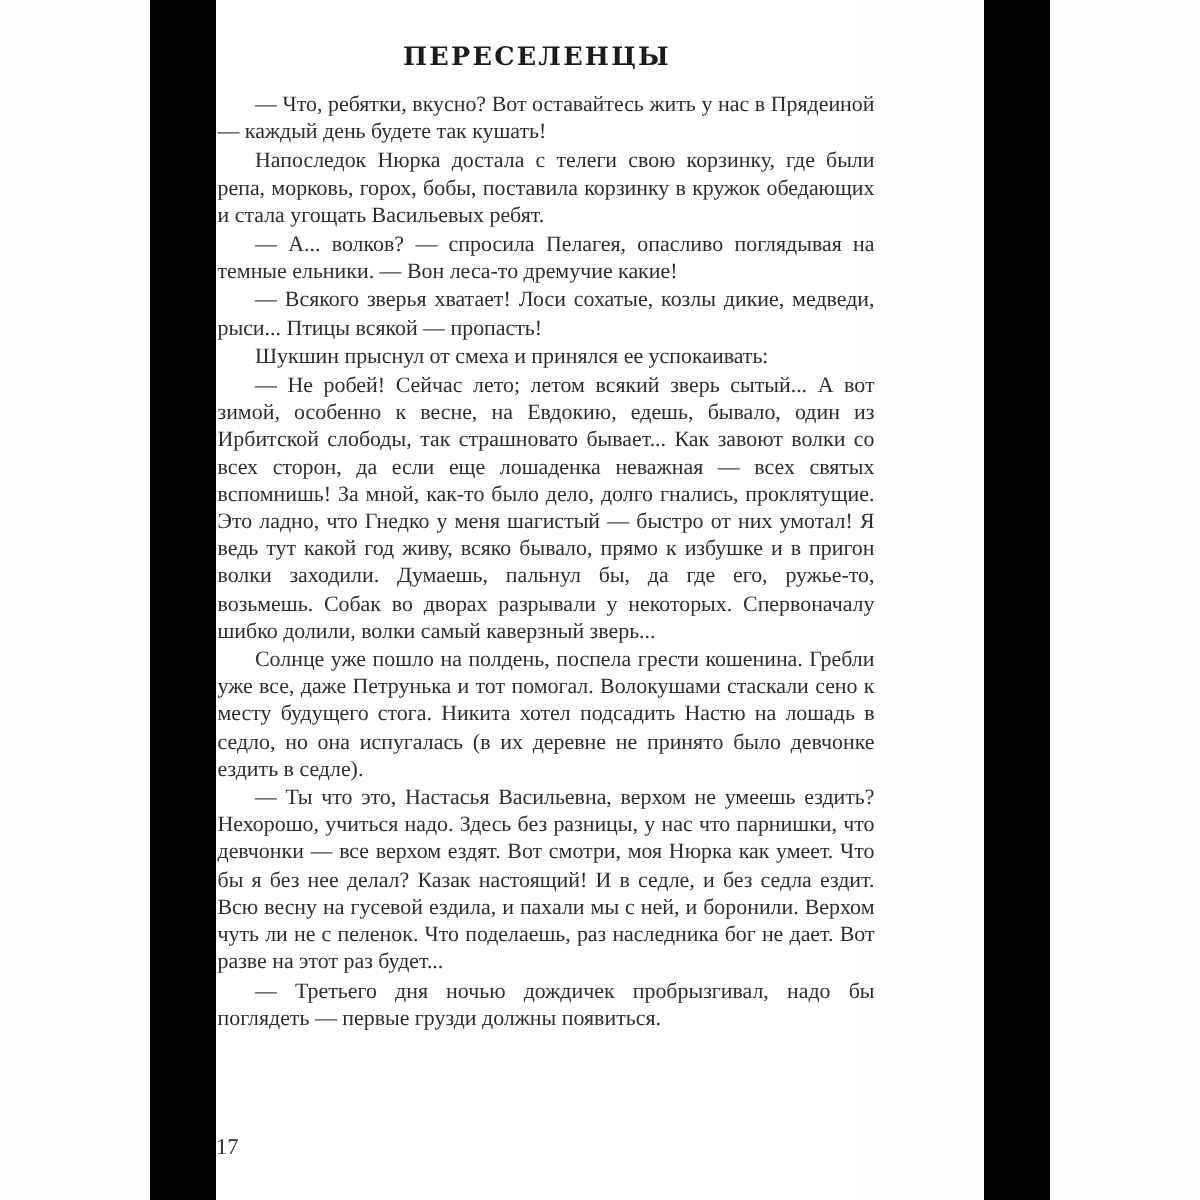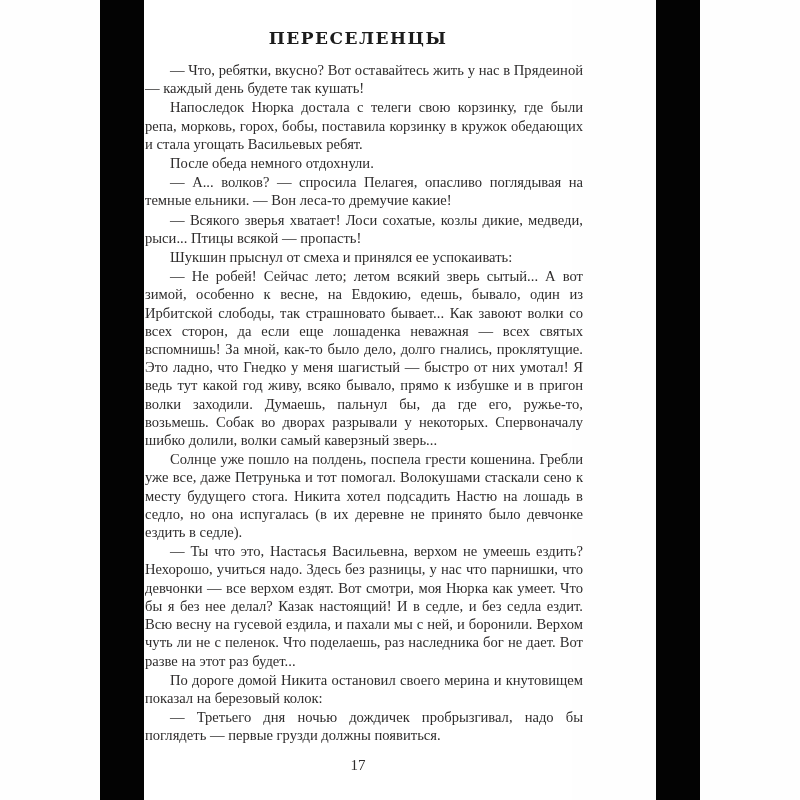--- a/index.html
+++ b/index.html
@@ -55,45 +55,42 @@
   .text-block p {
     margin: 1px;
     padding: 0;
     text-indent: 25px;
   }
   .page-number {
     position: absolute;
     left: 0;
     right: 0;
     bottom: 26px;
-    text-align: center;
     font-size: 15px;
     color: #2e2c2c;
     margin-top: 18px;
   }
 </style>
 </head>
 <body>
 
 <div class="stage">
   <div class="scan-strip left"></div>
   <div class="scan-strip right"></div>
 
   <div class="book-page">
     <h1 class="chapter-title">ПЕРЕСЕЛЕНЦЫ</h1>
 
     <div class="text-block">
         <p>— Что, ребятки, вкусно? Вот оставайтесь жить у нас в Прядеиной — каждый день будете так кушать!</p>
         <p>Напоследок Нюрка достала с телеги свою корзинку, где были репа, морковь, горох, бобы, поставила корзинку в кружок обедающих и стала угощать Васильевых ребят.</p>
-        <p>После обеда немного отдохнули.</p>
         <p>— А... волков? — спросила Пелагея, опасливо поглядывая на темные ельники. — Вон леса-то дремучие какие!</p>
         <p>— Всякого зверья хватает! Лоси сохатые, козлы дикие, медведи, рыси... Птицы всякой — пропасть!</p>
         <p>Шукшин прыснул от смеха и принялся ее успокаивать:</p>
         <p>— Не робей! Сейчас лето; летом всякий зверь сытый... А вот зимой, особенно к весне, на Евдокию, едешь, бывало, один из Ирбитской слободы, так страшновато бывает... Как завоют волки со всех сторон, да если еще лошаденка неважная — всех святых вспомнишь! За мной, как-то было дело, долго гнались, проклятущие. Это ладно, что Гнедко у меня шагистый — быстро от них умотал! Я ведь тут какой год живу, всяко бывало, прямо к избушке и в пригон волки заходили. Думаешь, пальнул бы, да где его, ружье-то, возьмешь. Собак во дворах разрывали у некоторых. Спервоначалу шибко долили, волки самый каверзный зверь...</p>
         <p>Солнце уже пошло на полдень, поспела грести кошенина. Гребли уже все, даже Петрунька и тот помогал. Волокушами стаскали сено к месту будущего стога. Никита хотел подсадить Настю на лошадь в седло, но она испугалась (в их деревне не принято было девчонке ездить в седле).</p>
         <p>— Ты что это, Настасья Васильевна, верхом не умеешь ездить? Нехорошо, учиться надо. Здесь без разницы, у нас что парнишки, что девчонки — все верхом ездят. Вот смотри, моя Нюрка как умеет. Что бы я без нее делал? Казак настоящий! И в седле, и без седла ездит. Всю весну на гусевой ездила, и пахали мы с ней, и боронили. Верхом чуть ли не с пеленок. Что поделаешь, раз наследника бог не дает. Вот разве на этот раз будет...</p>
-        <p>По дороге домой Никита остановил своего мерина и кнутовищем показал на березовый колок:</p>
         <p>— Третьего дня ночью дождичек пробрызгивал, надо бы поглядеть — первые грузди должны появиться.</p>
       </div>
 
     <div class="page-number">17</div>
   </div>
 </div>
 
 </body></html>

